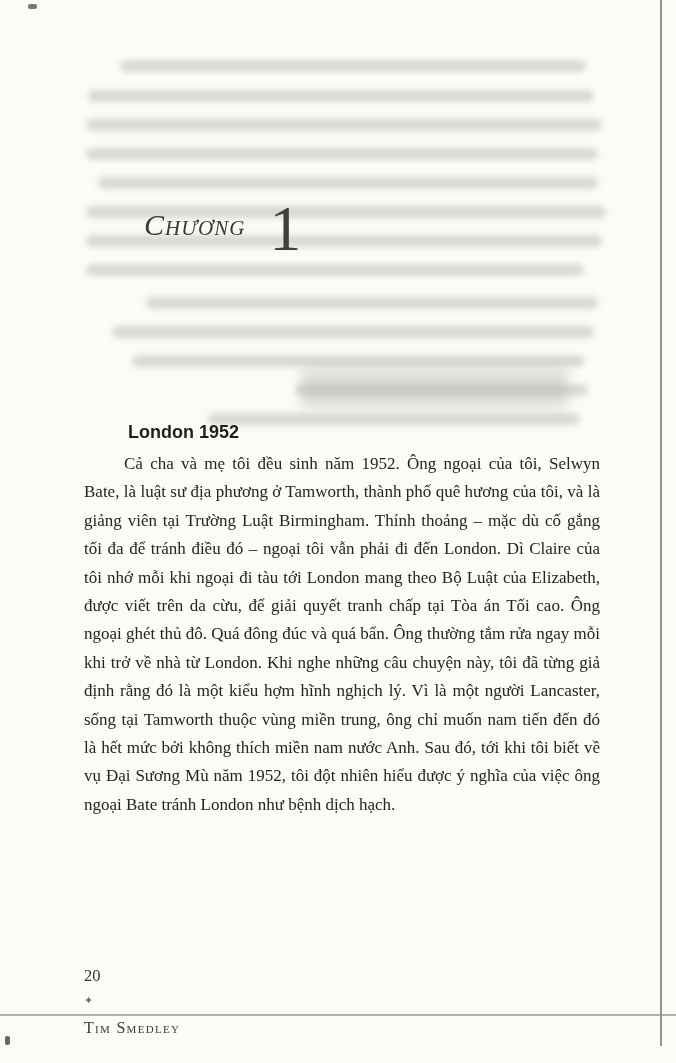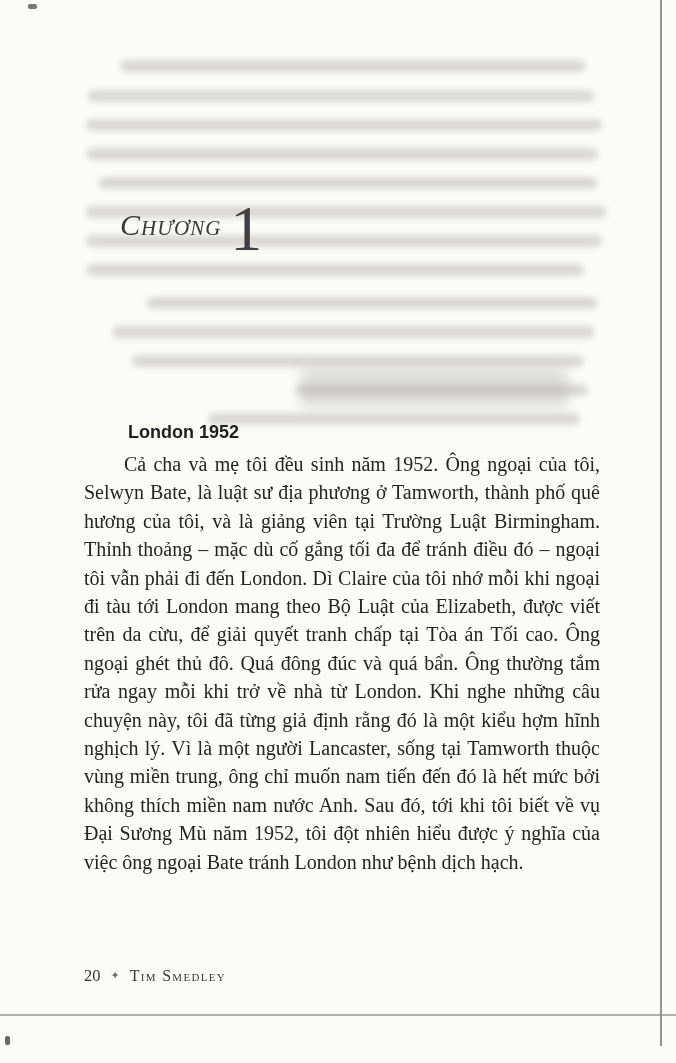--- a/index.html
+++ b/index.html
@@ -24,22 +24,22 @@
   .bleed i:nth-child(8){top:264px;left:86px;width:498px;}
   .bleed i:nth-child(9){top:297px;left:146px;width:452px;}
   .bleed i:nth-child(10){top:326px;left:112px;width:482px;}
   .bleed i:nth-child(11){top:355px;left:132px;width:452px;}
   .bleed i:nth-child(12){top:384px;left:296px;width:292px;}
   .bleed i:nth-child(13){top:413px;left:208px;width:372px;}
   .bleed i:nth-child(14){top:368px;left:300px;width:268px;height:40px;filter:blur(6px);opacity:.42;}
   
   .content{position:absolute;inset:0;z-index:2;}
   .chapter-row{
-    position:absolute;left:120px;top:194px;
-    display:flex;align-items:flex-end;gap:9px;text-align:right;
+    position:absolute;left:144px;top:194px;
+    display:flex;align-items:flex-end;gap:24px;text-align:right;
   }
   .chapter-label{
     font-style:italic;font-variant:small-caps;
     font-size:30px;line-height:1;color:#3a383a;
     letter-spacing:1px;padding-bottom:8px;
   }
   .chapter-number{
     font-size:64px;line-height:.85;color:#413e40;
     transform:translateY(8px);
   }
@@ -51,25 +51,25 @@
   .body-block{
     position:absolute;left:84px;top:422px;width:516px;
   }
   .section-heading{
     margin:0 0 7px 44px;
     font-family:"Liberation Sans","DejaVu Sans",sans-serif;
     font-size:18px;font-weight:bold;color:#1f1f1f;
   }
   .body-block p{
     margin:0;text-align:justify;text-indent:40px;
-    font-size:20px;line-height:28.4px;color:#242424;
+    font-size:17px;line-height:28.4px;color:#242424;
   }
   .footer{
     position:absolute;left:84px;top:966px;z-index:2;
-    display:flex;align-items:baseline;gap:10px;
+    display:flex;align-items:baseline;gap:10px;flex-direction:column;
   }
   .page-number{font-size:16.5px;color:#343434;}
   .footer-sep{font-size:11px;color:#6a6a6a;transform:translateY(-2px);}
   .author{
     font-variant:small-caps;font-size:16px;
     letter-spacing:1.3px;color:#3a3a3a;
   }
   
   .edge-right{position:absolute;top:0;right:14px;width:2px;height:1046px;background:#6f6f6f;opacity:.75;z-index:3;}
   .edge-bottom{position:absolute;left:0;top:1014px;width:100%;height:2px;background:#8f8f8f;opacity:.7;z-index:3;}

